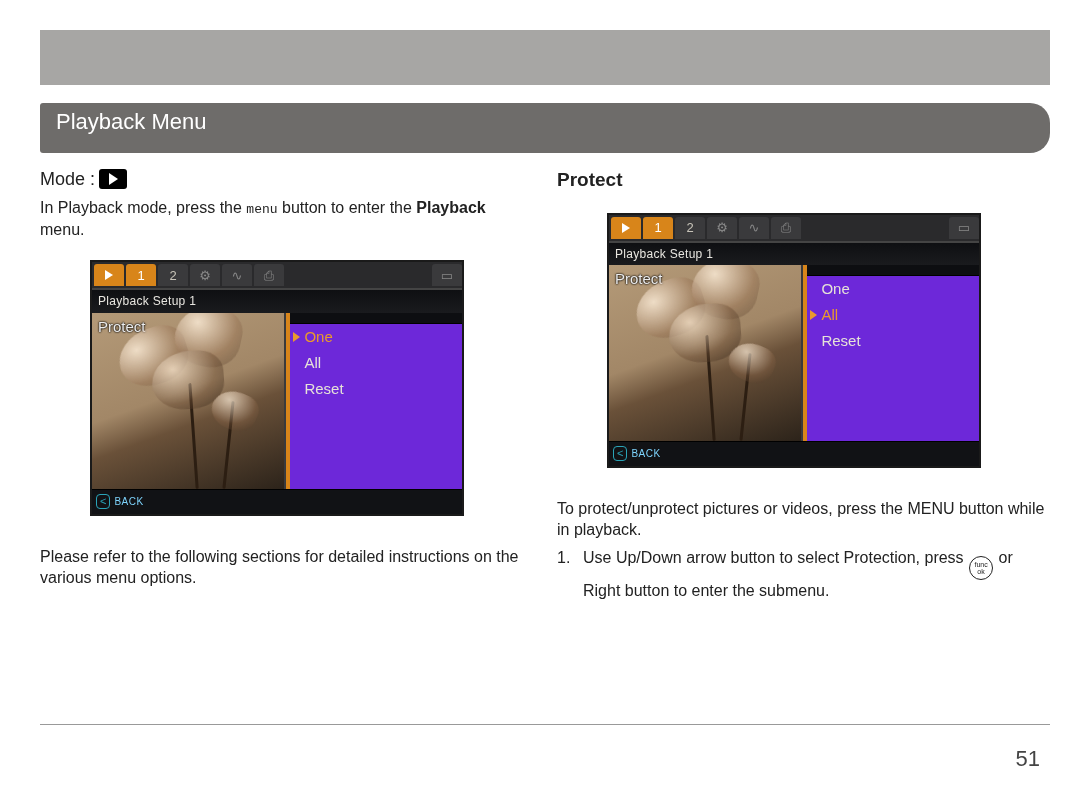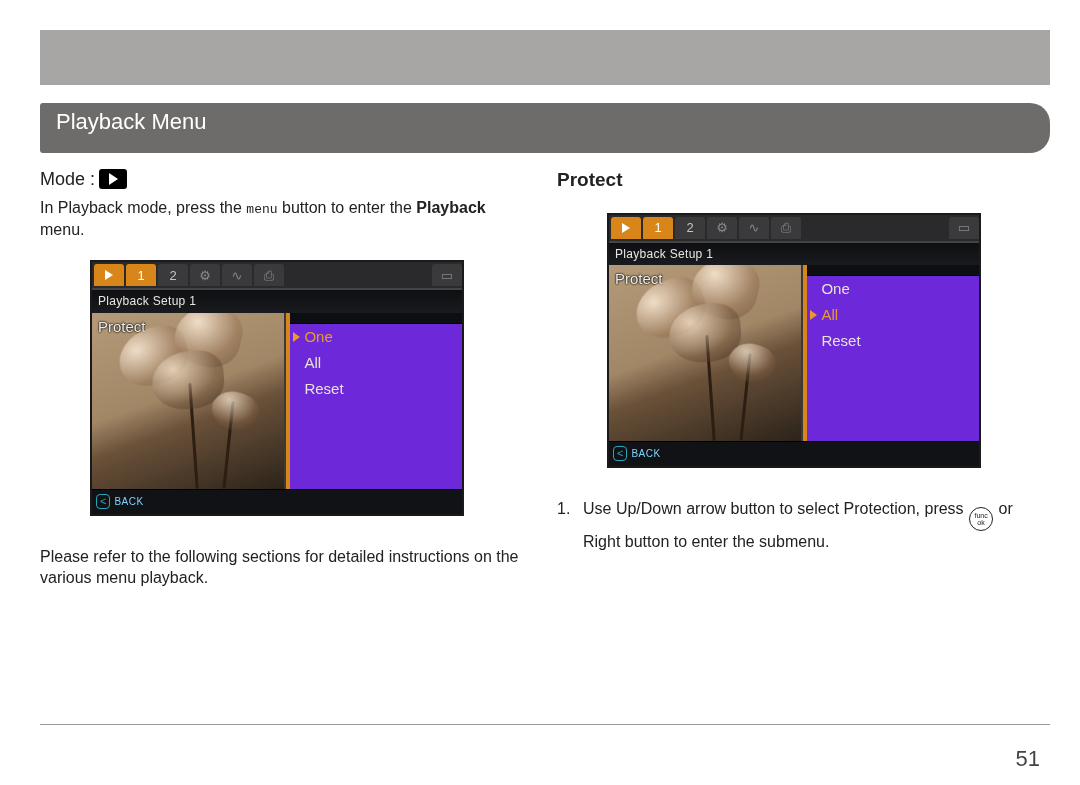--- a/index.html
+++ b/index.html
@@ -283,21 +283,21 @@
               <div class="cs-opt">Reset</div>
             </div>
           </div>
           <div class="cs-footer">
             <span class="cs-back-key">&lt;</span>
             <span class="cs-back-text">BACK</span>
           </div>
         </div>
       </div>
 
-      <div>Please refer to the following sections for detailed instructions on the various menu playback.</div>
+      <div>Please refer to the following sections for detailed instructions on the various menu options.</div>
     </div>
 
     <div class="col">
       <div class="subhead">Protect</div>
 
       <div class="screen-wrap">
         <div class="camera-screen">
           <div class="cs-tabs">
             <div class="cs-tab active">
                 <span style="display:inline-block;border-left:8px solid #fff;border-top:5px solid transparent;border-bottom:5px solid transparent"></span>
@@ -328,20 +328,21 @@
               <div class="cs-opt">Reset</div>
             </div>
           </div>
           <div class="cs-footer">
             <span class="cs-back-key">&lt;</span>
             <span class="cs-back-text">BACK</span>
           </div>
         </div>
       </div>
 
+      <div>To protect/unprotect pictures or videos, press the MENU button while in playback.</div>
       <div style="display:flex;gap:8px;margin-top:6px">
         <span style="min-width:18px">1.</span>
         <span>
           <span>Use Up/Down arrow button to select Protection, press </span><span class="func-icon">
               <span>func</span>
               <span>ok</span>
             </span><span> or Right button to enter the submenu.</span>
         </span>
       </div>
     </div>

